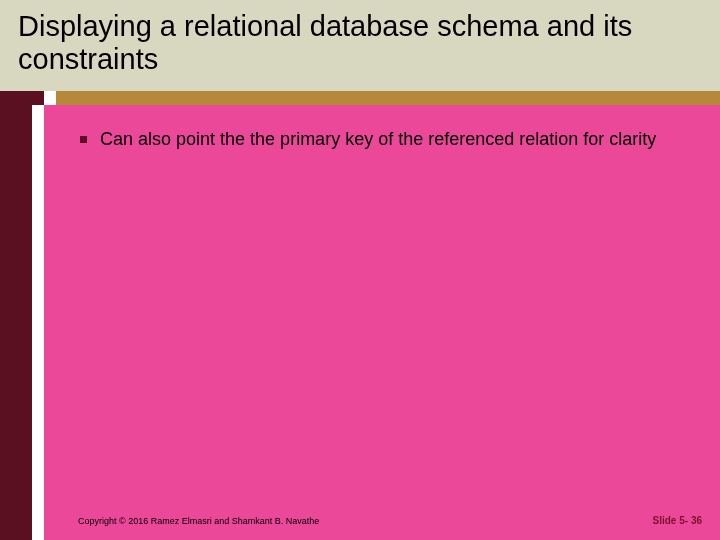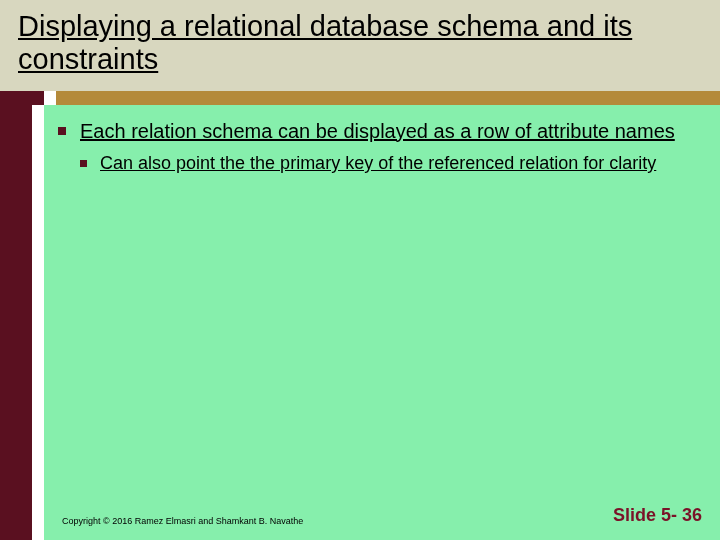--- a/index.html
+++ b/index.html
@@ -1,24 +1,23 @@
 <!DOCTYPE html>
 <html><head>
 <meta charset="utf-8">
 <style>
   * { margin: 0; padding: 0; box-sizing: border-box; }
   html, body { width: 720px; height: 540px; overflow: hidden; font-family: Arial, Helvetica, sans-serif; }
   .slide {
     width: 720px;
     height: 540px;
-    background: #86efac;
+    background: #ec4899;
     position: relative;
     display: flex;
     flex-direction: column;
-    text-decoration: underline;
   }
   .title-area {
     background: #d8d7bf;
     padding: 10px 18px 14px 18px;
   }
   .title-text {
     font-size: 29px;
     line-height: 1.15;
     color: #000;
     font-weight: normal;
@@ -89,32 +88,32 @@
     position: absolute;
     left: 2px;
     top: 7px;
     width: 7px;
     height: 7px;
     background: #5a1020;
   }
   .footer {
     position: absolute;
     bottom: 14px;
-    left: 62px;
+    left: 78px;
     right: 18px;
     display: flex;
     justify-content: space-between;
     align-items: flex-end;
   }
   .copyright {
     font-size: 9px;
     color: #000;
   }
   .slidenum {
-    font-size: 18px;
+    font-size: 10px;
     color: #7a1228;
     font-weight: bold;
   }
   .bold { font-weight: bold; }
 </style>
 </head>
 <body>
 
 <div class="slide">
   <div class="title-area">
@@ -122,21 +121,20 @@
   </div>
   <div class="stripe">
     <div class="dark"></div>
       <div class="light"></div>
       <div class="gold"></div>
   </div>
   <div class="body-area">
     <div class="side-rail"></div>
     <div class="content">
       <ul class="top">
-        <li>Each relation schema can be displayed as a row of attribute names</li>
       </ul>
       <ul class="sub">
         <li>Can also point the the primary key of the referenced relation for clarity</li>
       </ul>
     </div>
   </div>
   <div class="footer">
     <div class="copyright">Copyright © 2016 Ramez Elmasri and Shamkant B. Navathe</div>
     <div class="slidenum">Slide 5- 36</div>
   </div>

